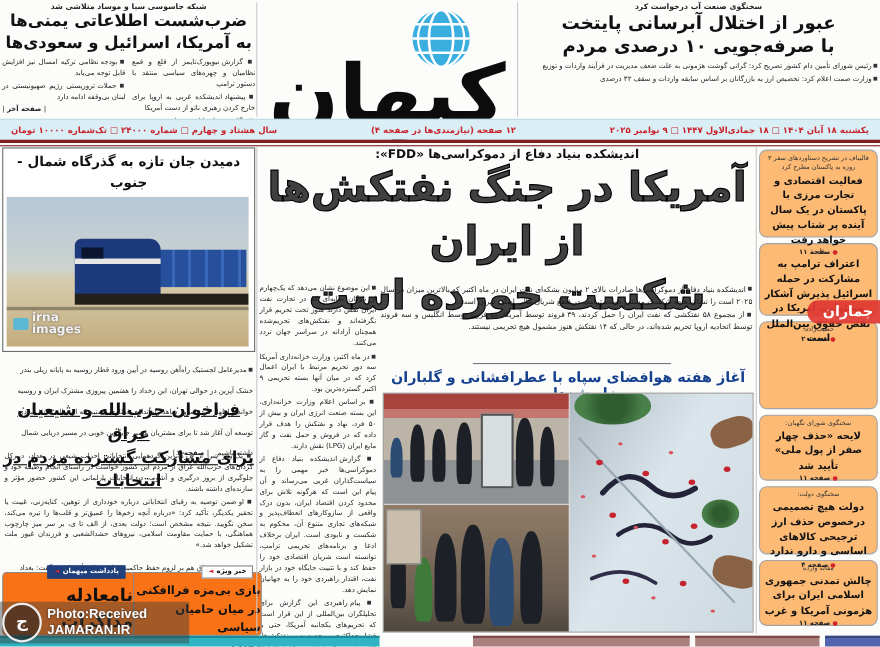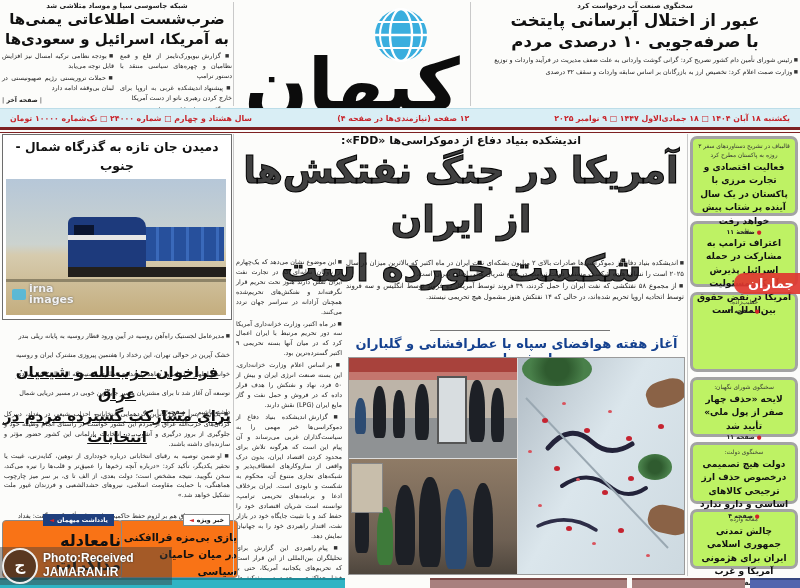--- a/index.html
+++ b/index.html
@@ -61,22 +61,22 @@
      background:linear-gradient(120deg,#aeb9c2,#dbe6ec 45%,#cdd9e0);}
   .fig{position:absolute;border-radius:45% 45% 20% 20%;background:#1d2026;}
   .fig.green{background:#3e7a3a;}
   .fig.blue{background:#2c4b72;}
   .petal{position:absolute;width:6px;height:5px;border-radius:50%;background:#c52330;}
   .petal.s{width:4px;height:3px;background:#d9525c;}
   .leafy{position:absolute;background:radial-gradient(circle,#2f5b2f 30%,#49804a 70%);border-radius:50%;}
   .hand{position:absolute;background:#8a6246;border-radius:40%;}
   
   .rail{position:absolute;left:690px;top:136px;width:108px;}
-  .rbox{border:3px solid #a3a3a3;border-radius:7px;margin-bottom:5px;padding:3px 3px 2px;
-     box-sizing:border-box;text-align:center;background:#bef264;}
+  .rbox{border:1px solid #a3a3a3;border-radius:7px;margin-bottom:5px;padding:3px 3px 2px;
+     box-sizing:border-box;text-align:center;background:#fdba74;}
   .rbox .rkick{font-size:5.9px;color:#333;line-height:1.5;}
   .rbox .rhead{font-size:9px;font-weight:bold;line-height:1.5;margin-top:1px;}
   .stamp{position:absolute;left:734px;top:273px;width:66px;height:21px;background:rgba(224,55,48,.92);
      border-radius:10px 0 0 10px;color:#fff;font-weight:bold;font-size:13px;line-height:21px;
      padding-right:6px;box-sizing:border-box;overflow:hidden;white-space:nowrap;}
   
   .trainbox{position:absolute;left:2px;top:134px;width:230px;height:186px;
      border:1px solid #6d6d6d;box-sizing:border-box;background:#fff;}
   .trainhead{font-size:12.3px;font-weight:bold;text-align:center;line-height:1.55;padding-top:3px;}
   .trainphoto{position:absolute;left:3px;top:44px;width:220px;height:136px;
@@ -152,21 +152,21 @@
     </svg>
     <div class="mast-title">کیهان</div>
   </div>
 
   <div class="topblock tr ctr">
     <div class="kick">سخنگوی صنعت آب درخواست کرد</div>
     <div class="tophead pre">عبور از اختلال آبرسانی پایتخت
 با صرفه‌جویی ۱۰ درصدی مردم</div>
     <div class="bullcols">
       <div>
-        <div class="bl">رئیس شورای تأمین دام کشور تصریح کرد: گرانی گوشت وارداتی به علت ضعف مدیریت در فرآیند واردات و توزیع</div>
+        <div class="bl">رئیس شورای تأمین دام کشور تصریح کرد: گرانی گوشت هژمونی به علت ضعف مدیریت در فرآیند واردات و توزیع</div>
         <div class="bl">وزارت صمت اعلام کرد: تخصیص ارز به بازرگانان بر اساس سابقه واردات و سقف ۳۲ درصدی</div>
       </div>
     </div>
   </div>
 
   <div class="hair" style="left:233px;top:2px;height:104px;"></div>
   <div class="hair" style="left:470px;top:2px;height:104px;"></div>
 
   <div class="dateband">
     <span>یکشنبه ۱۸ آبان ۱۴۰۴ □ ۱۸ جمادی‌الاول ۱۴۴۷ □ ۹ نوامبر ۲۰۲۵</span>

